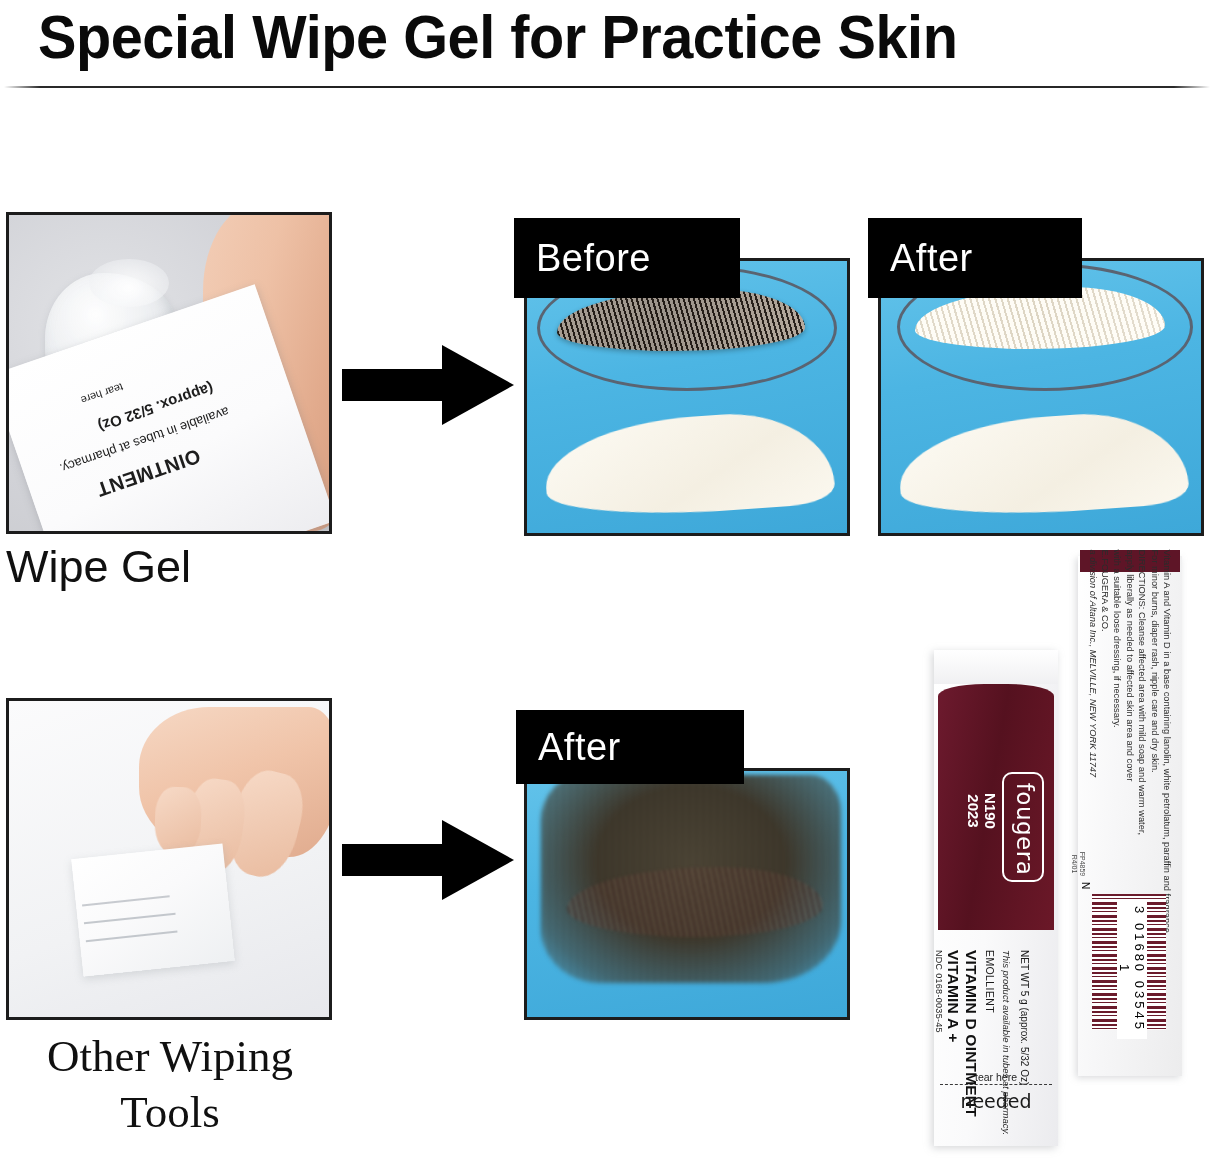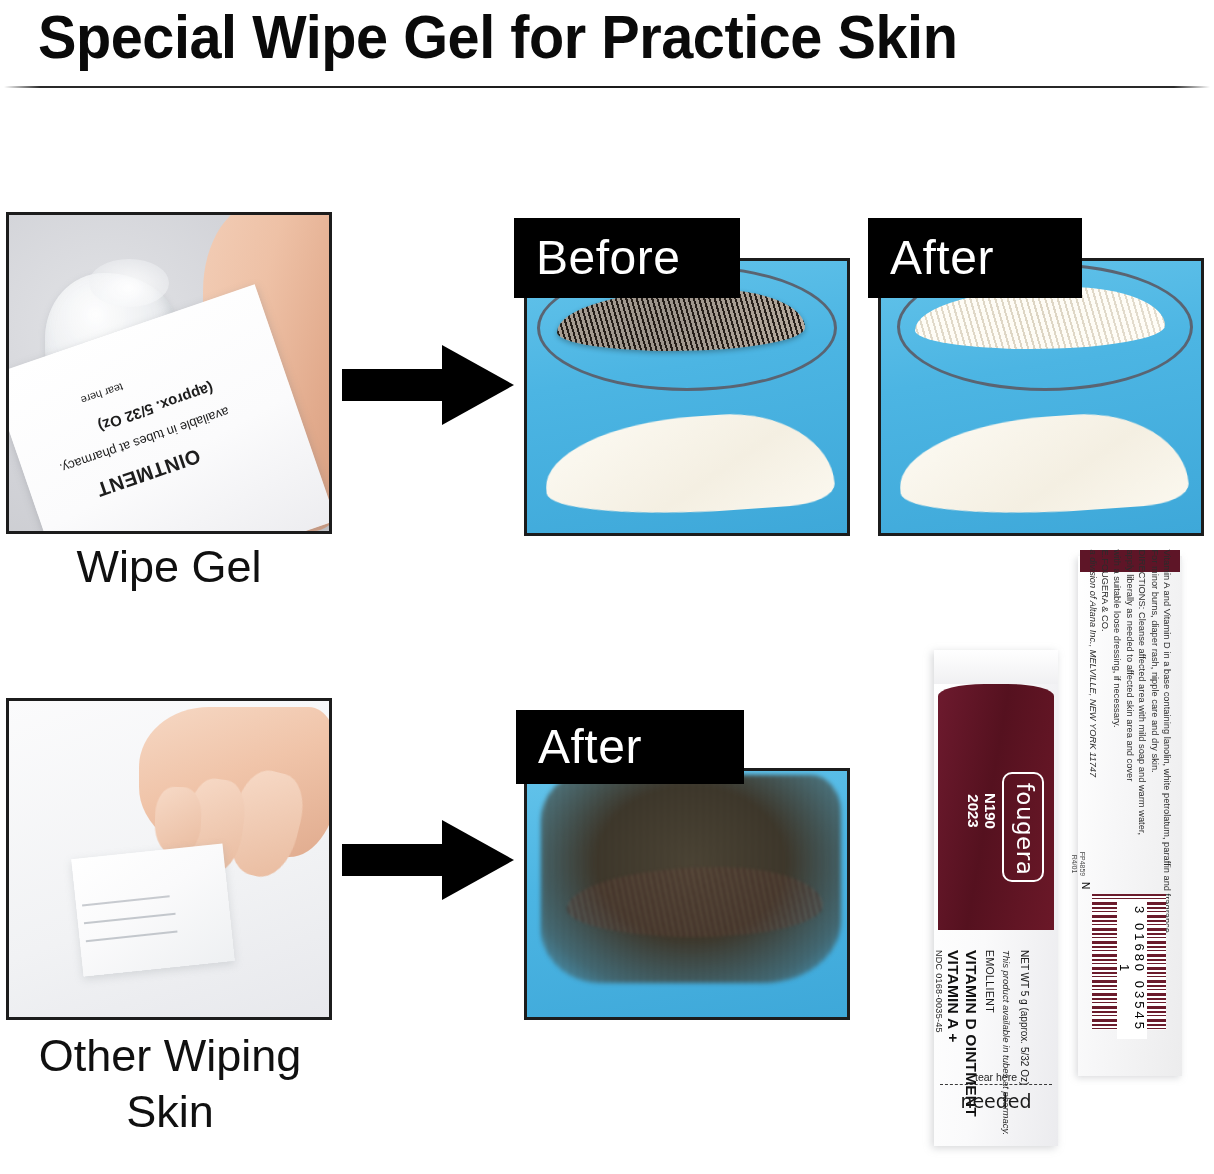--- a/index.html
+++ b/index.html
@@ -79,21 +79,21 @@
     font-family:"Liberation Sans", sans-serif;
   }
   .pa-tear { left:78px; top:48px; font-size:11px; }
   .pa-oz   { left:86px; top:76px; font-size:15px; font-weight:600; }
   .pa-av   { left:36px; top:104px; font-size:13px; }
   .pa-oint { left:64px; top:132px; font-size:20px; font-weight:bold; letter-spacing:.5px; }
 
   
   #cap-wipegel {
     position:absolute; left:6px; top:540px; width:326px;
-    text-align:center; font-size:45px; color:#101010; line-height:54px;
+    text-align:left; font-size:45px; color:#101010; line-height:54px;
   }
 
   
   #photo-gauze { left:6px; top:698px; width:326px; height:322px; background:#f3f3f5; }
   #photo-gauze .bg-grad{
     position:absolute; inset:0;
     background:linear-gradient(160deg,#fbfbfc 0%,#f1f2f4 60%,#e7e8ec 100%);
   }
   .hand-b{
     position:absolute; right:-10px; top:6px; width:200px; height:150px;
@@ -121,21 +121,21 @@
   .gauze:before{ top:64px; }
   .gauze:after { top:82px; }
   .gauze .fold{
     position:absolute; left:6px; top:46px; width:88px; height:1.5px;
     background:rgba(186,190,196,.8);
   }
 
   
   #cap-tools {
     position:absolute; left:0px; top:1028px; width:340px;
-    text-align:center; font-size:45px; color:#101010; line-height:56px;
+    text-align:center; font-size:45px; color:#101010; line-height:56px;font-family:Liberation Serif, serif;
   }
 
   
   .arrow { position:absolute; width:172px; height:80px; }
   .arrow .shaft{
     position:absolute; left:0; top:24px; width:112px; height:32px; background:#000;
   }
   .arrow .head{
     position:absolute; left:100px; top:0; width:0; height:0;
     border-top:40px solid transparent;
@@ -202,21 +202,21 @@
     position:absolute; left:40px; top:96px; width:256px; height:70px;
     background:repeating-linear-gradient(78deg, rgba(60,34,30,.55) 0 2px, rgba(130,96,80,.28) 2px 6px);
     border-radius:60% 40% 50% 50% / 60% 55% 45% 40%;
     filter:blur(1.4px);
   }
 
   
   .banner{
     position:absolute; background:#000; color:#fff;
     display:flex; align-items:center; padding:0 22px;
-    font-size:48px; line-height:1; letter-spacing:.5px;
+    font-size:38px; line-height:1; letter-spacing:.5px;
   }
   #banner-before { left:514px; top:218px; width:226px; height:80px; }
   #banner-after  { left:868px; top:218px; width:214px; height:80px; }
   #banner-after2 { left:516px; top:710px; width:228px; height:74px; }
 
   
   .packet{ position:absolute; }
 
   #packet-back{
     left:1078px; top:556px; width:104px; height:520px;
@@ -381,21 +381,21 @@
   <div class="hand-b"></div>
   <div class="finger f1"></div>
   <div class="finger f2"></div>
   <div class="finger f3"></div>
   <div class="gauze">
     <div class="fold"></div>
   </div>
 </div>
 <div id="cap-tools">
   <div>Other Wiping</div>
-  <div>Skin</div>
+  <div>Tools</div>
 </div>
 
 <div class="arrow" id="arrow-bottom">
   <div class="shaft"></div>
   <div class="head"></div>
 </div>
 
 <div class="photo bluephoto" id="photo-after2">
   <div class="bg"></div>
   <div class="brow-smudge"></div>

